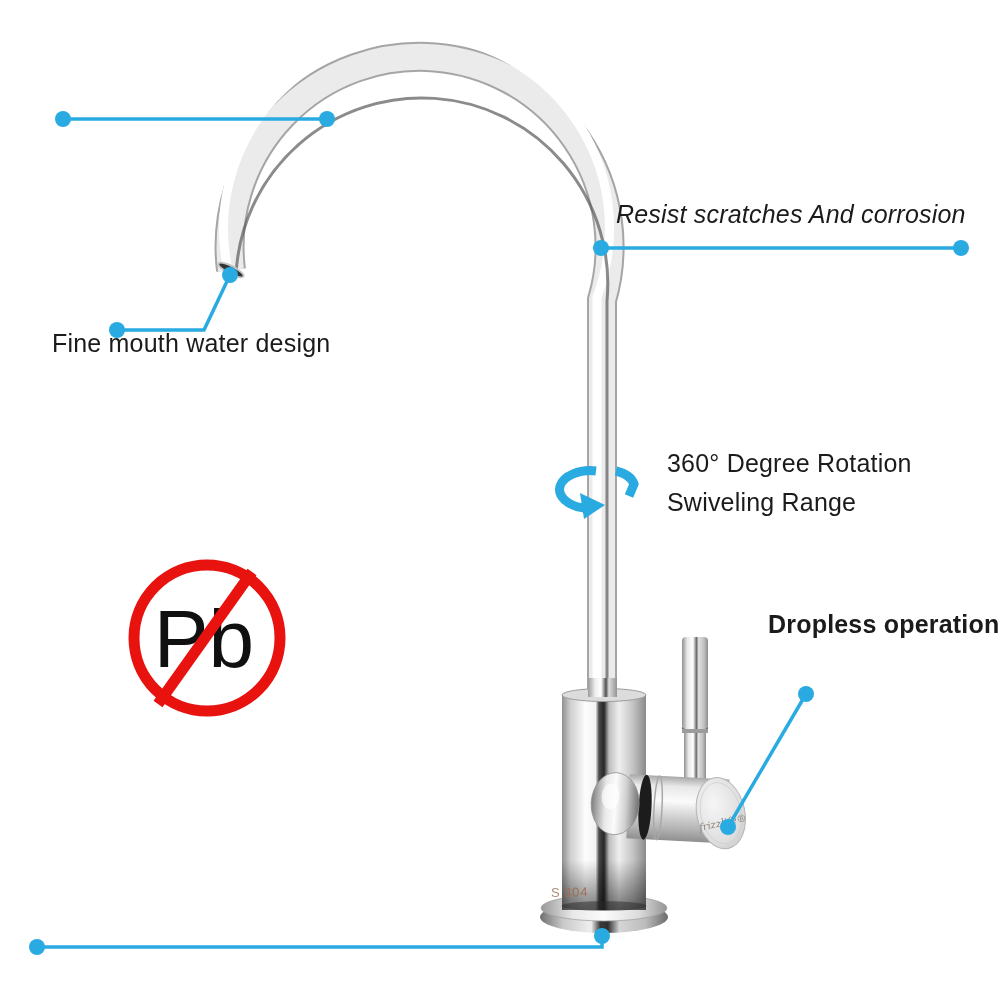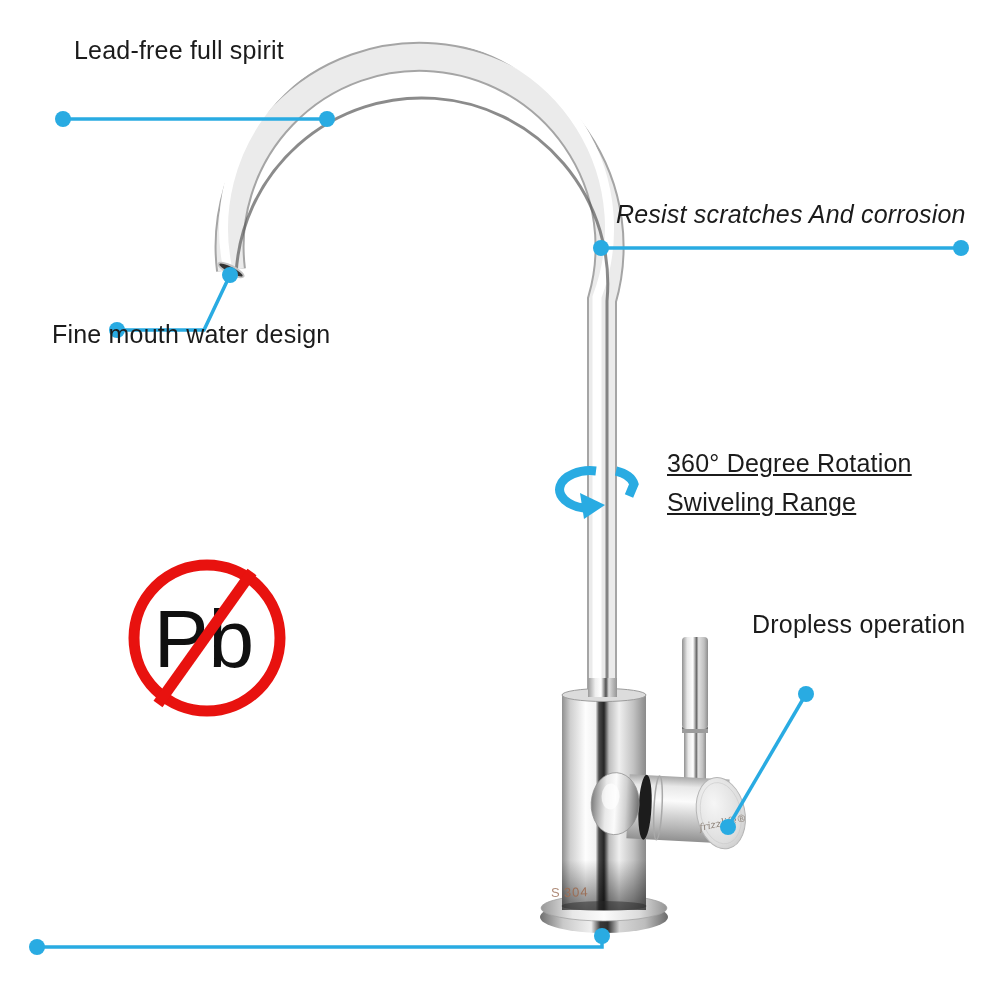--- a/index.html
+++ b/index.html
@@ -7,23 +7,23 @@
     position:relative;width:1000px;height:1000px;background:#ffffff;overflow:hidden;
     font-family:"Liberation Sans", sans-serif;
   }
   .callout{
     position:absolute;color:#1b1b1b;font-size:25px;line-height:40px;
     white-space:nowrap;letter-spacing:0.2px;
   }
   .callout .l{display:block;}
   #co-gooseneck{left:74px;top:30px;}
   #co-scratches{left:616px;top:196px;line-height:36px;font-style:italic;}
-  #co-finemouth{left:52px;top:316px;line-height:36px;}
-  #co-rotation{left:667px;top:444px;line-height:39px;text-decoration:underline;}
-  #co-dropless{left:752px;top:604px;}
+  #co-finemouth{left:52px;top:325px;line-height:36px;}
+  #co-rotation{left:667px;top:444px;line-height:39px;}
+  #co-dropless{left:768px;top:604px;font-weight:bold;}
   #co-deck{left:47px;top:894px;line-height:36px;}
   svg{position:absolute;left:0;top:0;}
 </style>
 </head>
 <body>
 
 <div id="stage">
 
   <svg width="1000" height="1000" viewBox="0 0 1000 1000">
     <defs>
@@ -173,21 +173,20 @@
     </g>
 
     <g>
       <text x="204" y="667" text-anchor="middle" font-size="82" fill="#101010">Pb</text>
       <circle cx="207" cy="638" r="73" fill="none" stroke="#e8120f" stroke-width="11"></circle>
       <line x1="252" y1="572" x2="158" y2="704" stroke="#e8120f" stroke-width="11"></line>
     </g>
   </svg>
 
   <div class="callout" id="co-gooseneck">
-    <span class="l">Lead-free full spirit</span>
   </div>
 
   <div class="callout" id="co-scratches">
     <span class="l">Resist scratches And corrosion</span>
   </div>
 
   <div class="callout" id="co-finemouth">
     <span class="l">Fine mouth water design</span>
   </div>
 

